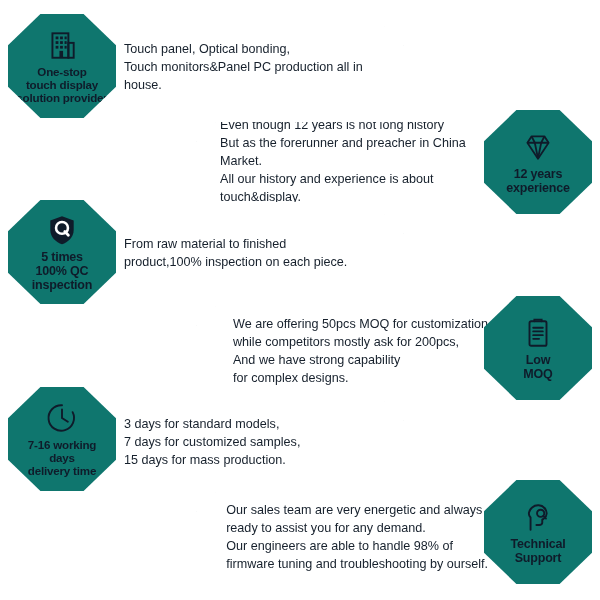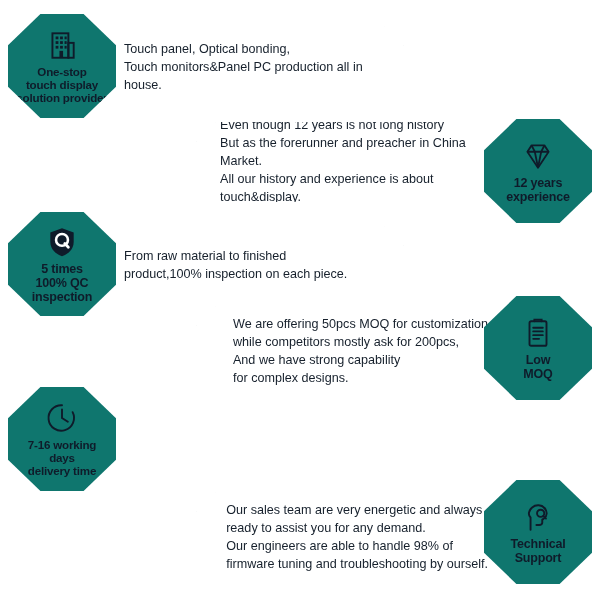--- a/index.html
+++ b/index.html
@@ -8,21 +8,21 @@
     background:#ffffff;
     font-family:"Liberation Sans", sans-serif;
     overflow:hidden;
   }
   .board { position:relative; width:488px; height:600px; background:#ffffff; }
 
   
   .row { position:absolute; left:0; width:600px; height:100px; }
   .row-1 { top:14px; }
   .row-2 { top:110px; }
-  .row-3 { top:212px;text-decoration:underline; }
+  .row-3 { top:200px;text-decoration:underline; }
   .row-4 { top:296px; }
   .row-5 { top:387px; }
   .row-6 { top:480px; }
 
   
   .badge {
     position:absolute;
     width:108px; height:104px;
     background:#0f766e;
     clip-path:polygon(30% 0%, 70% 0%, 100% 30%, 100% 70%, 70% 100%, 30% 100%, 0% 70%, 0% 30%);
@@ -115,21 +115,21 @@
 solution provider</span>
     </div>
   </div>
 
   <div class="row row-2">
     <div class="card card-right h80" style="top:12px;">
       <div class="card-body">Even though 12 years is not long history
 But as the forerunner and preacher in China Market.
 All our history and experience is about touch&amp;display.</div>
     </div>
-    <div class="badge badge-right" style="top:9px;border-radius:8px;">
+    <div class="badge badge-right" style="top:0;border-radius:8px;">
       <span class="badge-icon">
         <svg viewBox="0 0 32 32" fill="none" stroke="#0f1b2a" stroke-width="1.7" stroke-linejoin="round">
           <path d="M6 12 L10 6 L22 6 L26 12 L16 27 Z"></path>
           <path d="M6 12 L26 12"></path>
           <path d="M10 6 L13 12 L16 27"></path>
           <path d="M22 6 L19 12 L16 27"></path>
         </svg>
       </span>
       <span class="badge-text">12 years
 experience</span>
@@ -169,20 +169,25 @@
           <path d="M12.5 5 V3.5 H19.5 V5" stroke-width="1.6"></path>
           <path d="M11.5 11 H20.5 M11.5 14.5 H20.5 M11.5 18 H20.5 M11.5 21.5 H17"></path>
         </svg>
       </span>
       <span class="badge-text">Low
 MOQ</span>
     </div>
   </div>
 
   <div class="row row-5">
+    <div class="card card-left h84" style="top:14px;">
+      <div class="card-body">3 days for standard models,
+7 days for customized samples,
+15 days for mass production.</div>
+    </div>
     <div class="badge badge-left" style="top:0;">
       <span class="badge-icon">
         <svg viewBox="0 0 32 32" fill="none" stroke="#0f1b2a" stroke-width="1.8" stroke-linecap="round">
           <path d="M16 4 A12 12 0 1 0 26 10.5"></path>
           <path d="M16 8 V16 L21.5 19.5"></path>
         </svg>
       </span>
       <span class="badge-text sm">7-16 working
 days
 delivery time</span>

